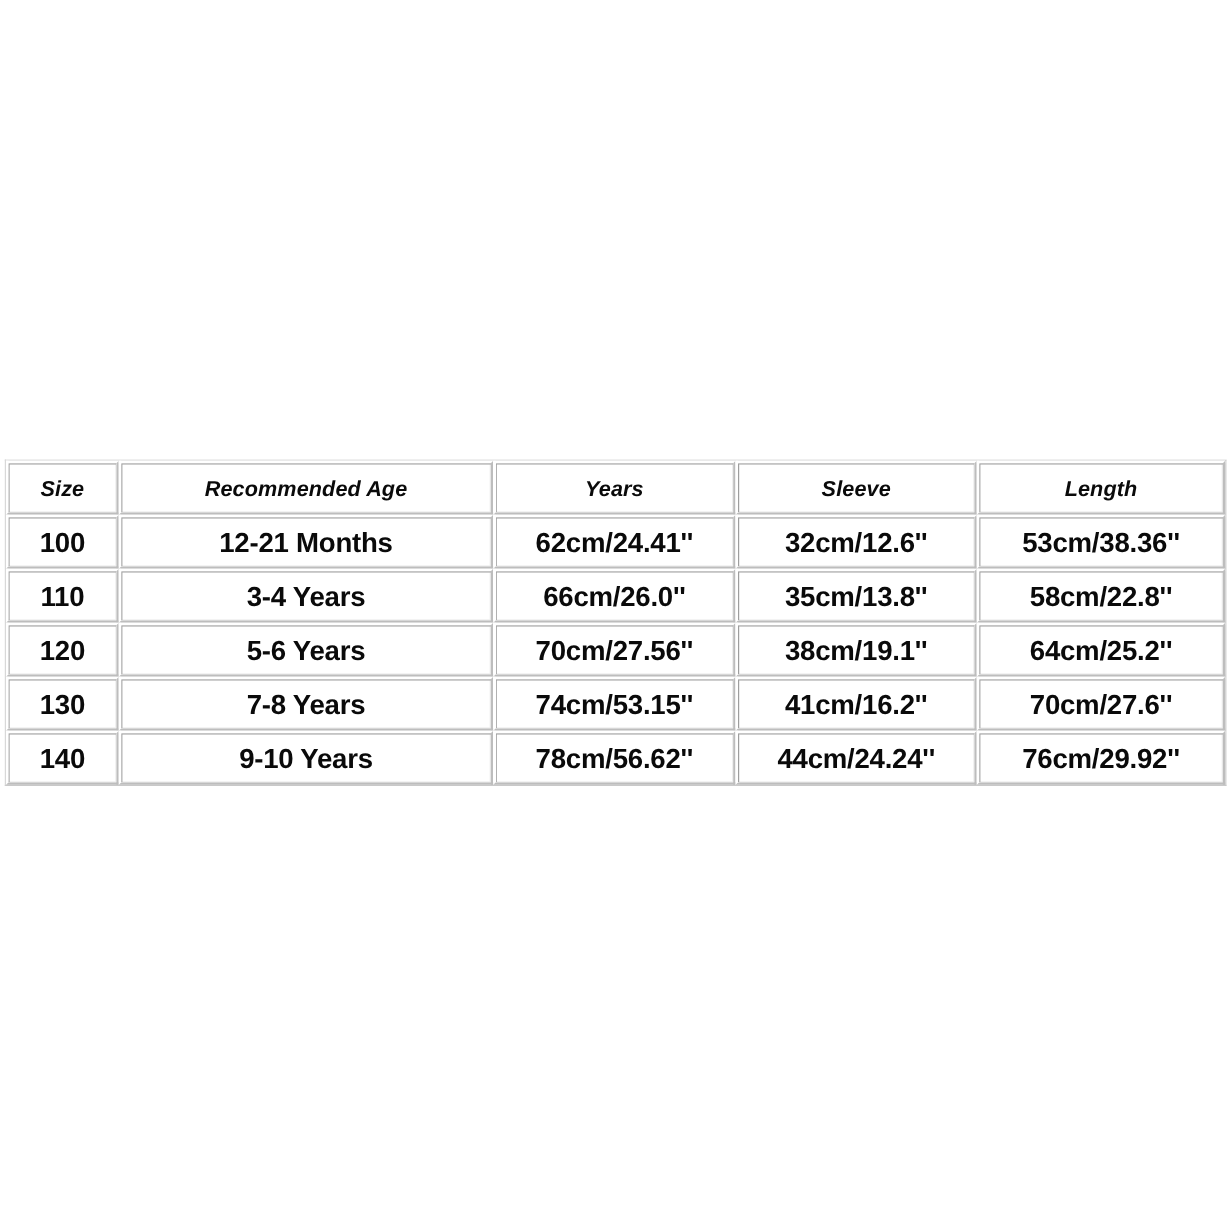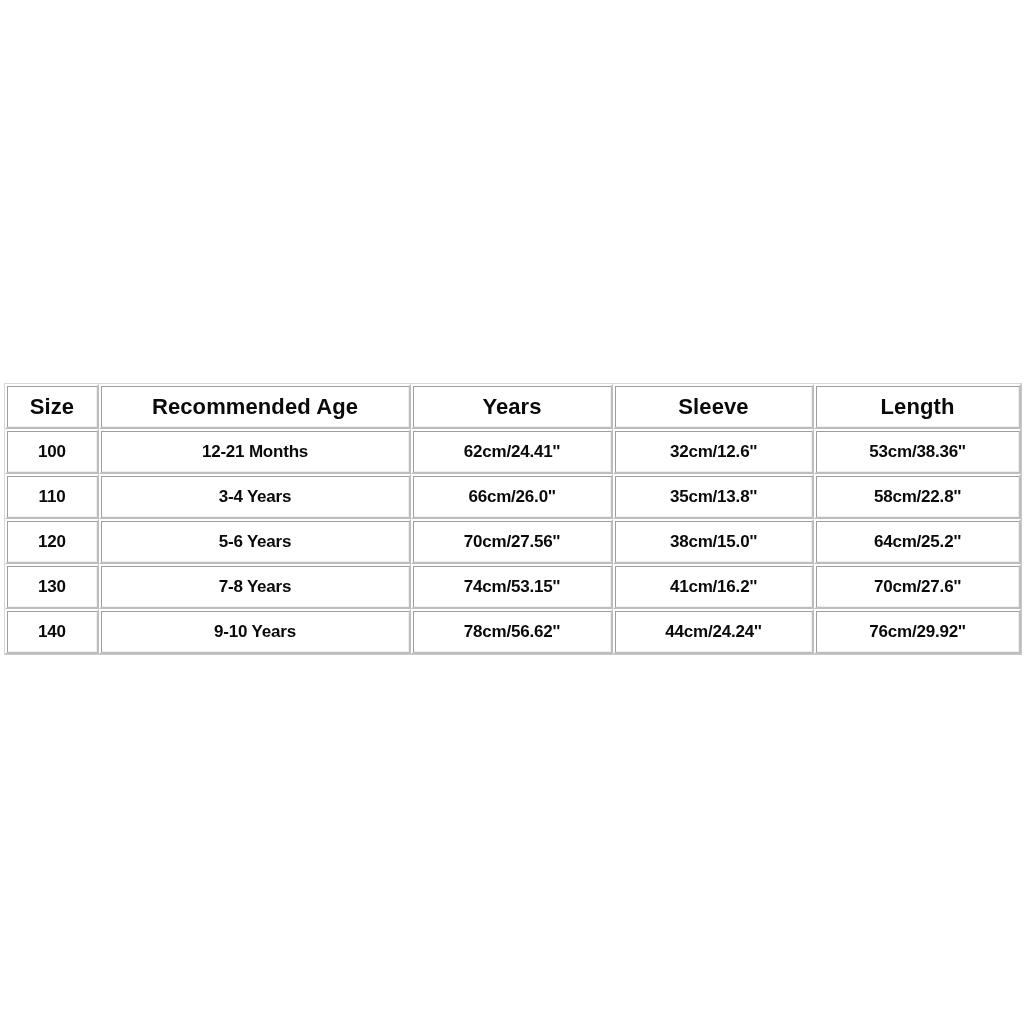--- a/index.html
+++ b/index.html
@@ -40,37 +40,38 @@
     border-left-color: #d8d8d8;
   }
 
   table.size-chart td {
     height: 41px;
     padding: 0 4px;
     text-align: center;
     vertical-align: middle;
     color: #0a0a0a;
     font-weight: bold;
-    font-size: 17px;
+    font-size: 23px;
     line-height: 20px;
     letter-spacing: -0.2px;
     background: #ffffff;
     
     border-top: 2px solid #ffffff;
     border-left: 2px solid #ffffff;
     border-right: 2px solid #bdbdbd;
     border-bottom: 2px solid #bdbdbd;
     box-shadow: inset 1px 1px 0 0 #9e9e9e, inset -1px -1px 0 0 #efefef;
     white-space: nowrap;
     overflow: hidden;
   }
 
   table.size-chart tr.header-row td {
-    font-size: 22px;
+    font-size: 18px;
     letter-spacing: 0.1px;
+    font-style: italic;
   }
 
   
   col.col-size   { width: 94px; }
   col.col-age    { width: 312px; }
   col.col-bust   { width: 202px; }
   col.col-sleeve { width: 201px; }
   col.col-length { width: 207px; }
 </style>
 </head>
@@ -110,21 +111,21 @@
           <td>3-4 Years</td>
           <td>66cm/26.0''</td>
           <td>35cm/13.8''</td>
           <td>58cm/22.8''</td>
         </tr>
 
         <tr>
           <td>120</td>
           <td>5-6 Years</td>
           <td>70cm/27.56''</td>
-          <td>38cm/15.0''</td>
+          <td>38cm/19.1''</td>
           <td>64cm/25.2''</td>
         </tr>
 
         <tr>
           <td>130</td>
           <td>7-8 Years</td>
           <td>74cm/53.15''</td>
           <td>41cm/16.2''</td>
           <td>70cm/27.6''</td>
         </tr>

